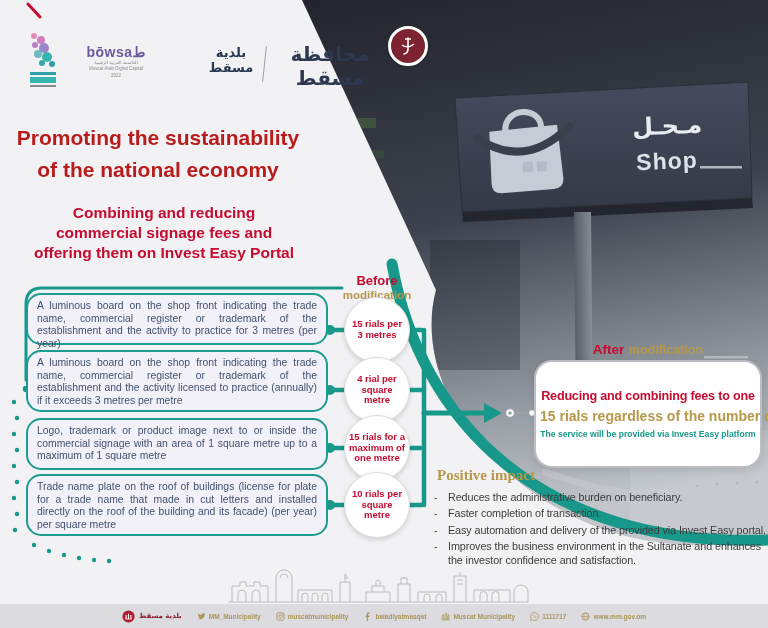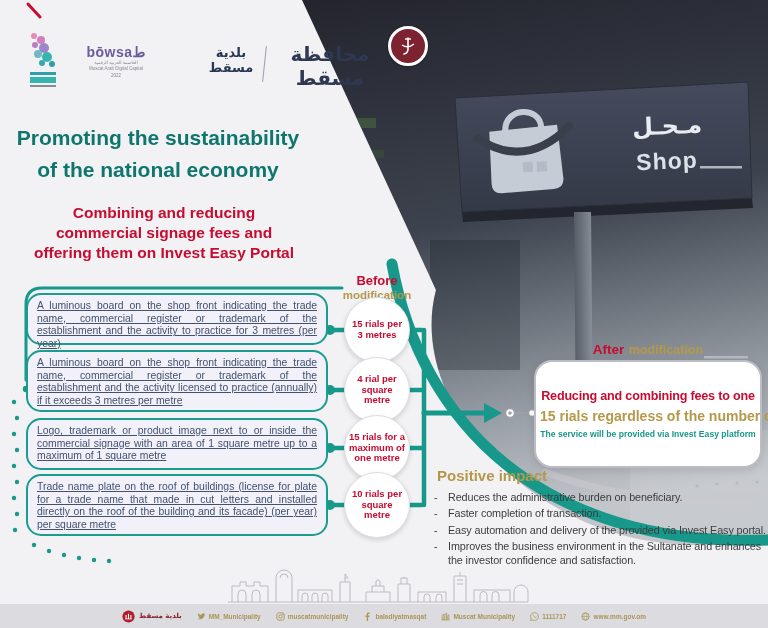--- a/index.html
+++ b/index.html
@@ -14,29 +14,29 @@
   .bowsa .cap{color:#8a8a92;font-size:4.5px;line-height:1.4;}
   .kufic{left:208px;top:46px;width:46px;text-align:center;color:#273855;font-weight:800;
          font-family:"DejaVu Sans",sans-serif;font-size:13px;line-height:1.15;}
   .divider{left:264px;top:46px;width:1px;height:36px;background:#9aa0ad;transform:rotate(6deg);}
   .calligraphy{left:272px;top:42px;width:116px;color:#2e3850;font-weight:800;
          font-family:"DejaVu Sans",sans-serif;font-size:20px;text-align:center;}
   .emblem{left:388px;top:26px;width:34px;height:34px;border-radius:50%;background:#7c2230;
          border:3px solid #fff;box-shadow:0 1px 3px rgba(0,0,0,.3);display:flex;align-items:center;justify-content:center;}
 
   
-  .main-title{left:6px;top:122px;width:304px;text-align:center;color:#0f766e;
+  .main-title{left:6px;top:122px;width:304px;text-align:center;color:#b91c1c;
               font-weight:800;font-size:21px;line-height:1.5;}
   .subtitle{left:28px;top:203px;width:272px;text-align:center;color:#c60c30;
             font-weight:800;font-size:15.5px;line-height:1.28;}
 
   
   .box{left:26px;width:302px;border:2px solid #1a9c8f;border-radius:15px;background:#f2f1fa;
        color:#42516d;font-size:10.4px;line-height:1.22;font-weight:500;padding:5px 9px;
-       text-align:justify;box-sizing:border-box;text-decoration:underline;}
+       text-align:justify;box-sizing:border-box;}
   .b1{top:293px;height:52px;} .b2{top:350px;height:62px;}
   .b3{top:418px;height:52px;} .b4{top:474px;height:62px;}
 
   
   .fee{left:344px;width:66px;height:66px;border-radius:50%;background:#fff;
        border:1.5px solid #dcdce2;box-shadow:0 2px 5px rgba(0,0,0,.14);
        display:flex;align-items:center;justify-content:center;text-align:center;
        color:#c60c30;font-size:9.5px;font-weight:700;line-height:1.15;box-sizing:border-box;padding:3px;}
   .f1{top:297px;} .f2{top:357px;} .f3{top:415px;} .f4{top:472px;}
 
@@ -48,21 +48,21 @@
   .after-label .lbl-red{font-size:13.5px;} .after-label .lbl-gold{font-size:12.5px;}
 
   .after-box{left:534px;top:360px;width:228px;height:108px;background:#fff;border:2px solid #bcbcc4;
              border-radius:18px;box-shadow:0 3px 8px rgba(0,0,0,.1);display:flex;flex-direction:column;
              justify-content:center;gap:5px;text-align:center;box-sizing:border-box;padding:4px 4px;}
   .af1{color:#c60c30;font-weight:800;font-size:12.6px;letter-spacing:-.2px;white-space:nowrap;}
   .af2{color:#b5984a;font-weight:700;font-size:14px;white-space:nowrap;}
   .af3{color:#17988a;font-weight:800;font-size:8.6px;white-space:nowrap;}
   .af4{color:#c60c30;font-weight:800;font-size:11.5px;line-height:1.25;}
 
-  .pi-title{left:437px;top:467px;color:#b5984a;font-weight:800;font-size:15px;}
+  .pi-title{left:437px;top:467px;color:#b5984a;font-weight:800;font-size:15px;font-family:Liberation Serif, serif;}
   .pi-list{left:434px;top:490px;width:332px;color:#3c3c3e;font-size:10.8px;line-height:1.32;
            letter-spacing:-.1px;}
   .pi-item{display:flex;margin-bottom:2px;}
   .pi-item .dash{width:14px;flex:none;}
 
   
   .sign-ar{left:592px;top:112px;width:150px;text-align:center;color:#e9ecf1;font-weight:800;
            font-family:"DejaVu Sans",sans-serif;font-size:24px;transform:rotate(-2.5deg);}
   .sign-en{left:592px;top:148px;width:150px;text-align:center;color:#dde1e8;font-weight:800;
            font-size:23px;letter-spacing:1px;transform:rotate(-2.5deg);}

